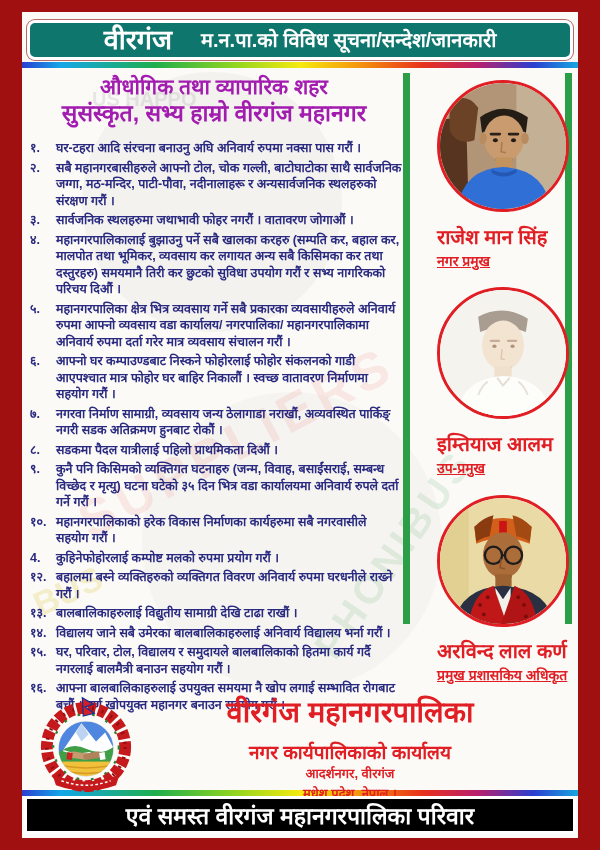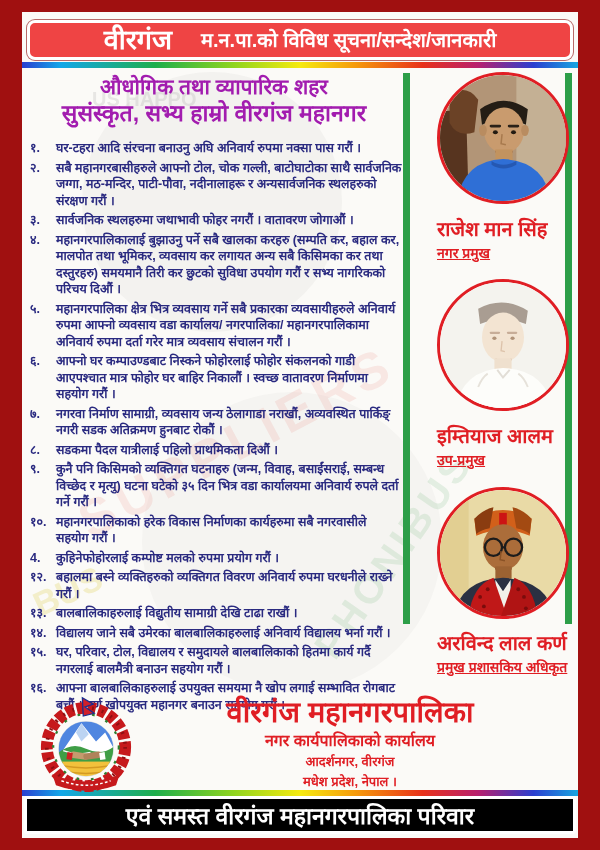--- a/index.html
+++ b/index.html
@@ -8,21 +8,21 @@
     font-family:"Liberation Sans","DejaVu Sans",sans-serif;overflow:hidden;
     margin:0 auto;
   }
   .inner{position:absolute;left:22px;top:12px;width:556px;height:826px;background:#fbfaf7;overflow:hidden;}
   .ghost{position:absolute;border-radius:50%;background:rgba(60,60,60,0.04);}
   .ghost1{width:260px;height:260px;left:60px;top:60px;}
   .ghost2{width:300px;height:300px;left:120px;top:380px;background:rgba(60,60,60,0.03);}
 
   .header-banner{
     position:absolute;left:5px;top:8px;width:546px;height:40px;box-sizing:border-box;
-    background:#ef4444;border:3px solid #ffffff;border-radius:8px;
+    background:#0f766e;border:3px solid #ffffff;border-radius:8px;
     display:flex;align-items:center;justify-content:center;gap:8px;color:#ffffff;
     box-shadow:0 0 0 1px rgba(140,10,10,.6);
   }
   .hdr-big{font-size:27px;font-weight:bold;line-height:1;}
   .hdr-rest{font-size:20px;font-weight:bold;line-height:1;margin-left:21px;}
 
   .rainbow{position:absolute;left:0;width:556px;height:6px;
     background:linear-gradient(90deg,#2b3fd0 0%,#13a7e8 7%,#1fae4c 24%,#8fd41f 38%,#f5ea10 50%,#f59a0c 60%,#e8321b 72%,#b8206e 82%,#2b3fd0 92%,#18a5e0 100%);}
   .rainbow-top{top:50px;}
   .rainbow-bottom{top:778px;}
@@ -34,37 +34,37 @@
   .notices{position:absolute;left:8px;top:128px;width:372px;list-style:none;margin:0;padding:0;
     color:#2a2a80;font-size:12.5px;font-weight:600;line-height:16.5px;}
   .notices li{display:flex;margin-bottom:3px;}
   .notices .num{flex:0 0 22px;text-align:left;}
   .notices .txt{flex:1;padding-left:4px;}
 
   .bar{position:absolute;top:61px;width:7px;height:551px;background:#2d9e48;}
   .bar-left{left:381px;}
   .bar-right{left:543px;}
 
-  .officials{position:absolute;left:388px;top:56px;width:186px;display:flex;flex-direction:column;align-items:center;}
+  .officials{position:absolute;left:388px;top:64px;width:186px;display:flex;flex-direction:column;align-items:center;}
   .photo{width:126px;height:126px;border:3px solid #e01e24;border-radius:50%;overflow:hidden;background:#fff;}
   .photo svg{display:block;width:100%;height:100%;}
   .o-name{color:#e01e24;font-weight:bold;font-size:20px;line-height:24px;white-space:nowrap;}
   .o-role{color:#e01e24;font-weight:bold;font-size:14px;line-height:18px;white-space:nowrap;}
   .o1 .photo{margin-top:4px;}
   .o1 .o-name{margin-top:13px;}
   .o2 .photo{margin-top:17px;}
   .o2 .o-name{margin-top:13px;}
   .o3 .photo{margin-top:18px;}
   .o3 .o-name{margin-top:12px;}
   .o-role{margin-top:3px;text-decoration:underline;}
 
   .footer-logo{position:absolute;left:12px;top:684px;width:104px;height:102px;z-index:2;}
   .org-block{position:absolute;left:132px;top:685px;width:392px;text-align:center;color:#e01e24;font-weight:bold;z-index:1;}
   .org-name{font-size:29px;line-height:31px;}
-  .org-office{font-size:16px;line-height:22px;margin-top:2px;}
+  .org-office{font-size:19px;line-height:22px;margin-top:14px;}
   .org-addr{font-size:13px;line-height:20px;}
 
   .footer-banner{
     position:absolute;left:2px;top:784px;width:552px;height:38px;box-sizing:border-box;
     background:#000000;border:3px solid #ffffff;border-radius:3px;
     display:flex;align-items:center;justify-content:center;
     color:#ffffff;font-weight:bold;font-size:23px;z-index:3;
   }
 
   .wm{position:absolute;font-weight:bold;pointer-events:none;white-space:nowrap;}

